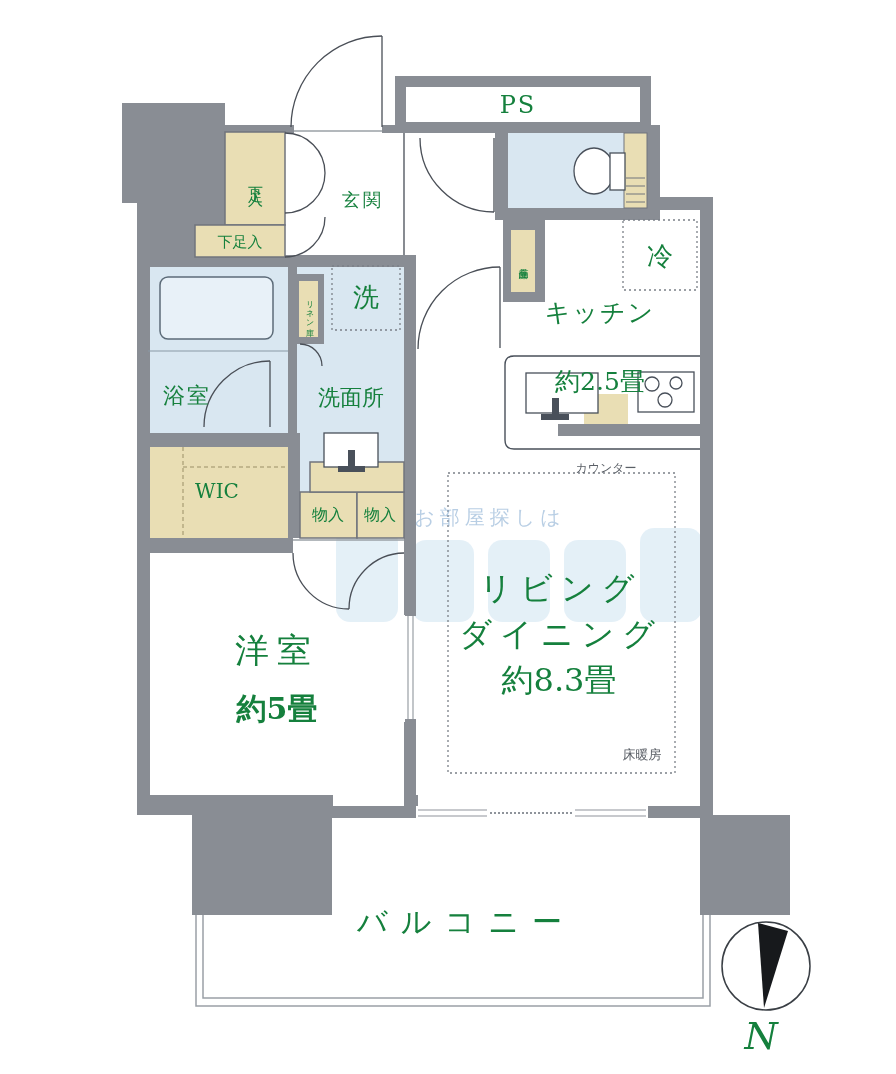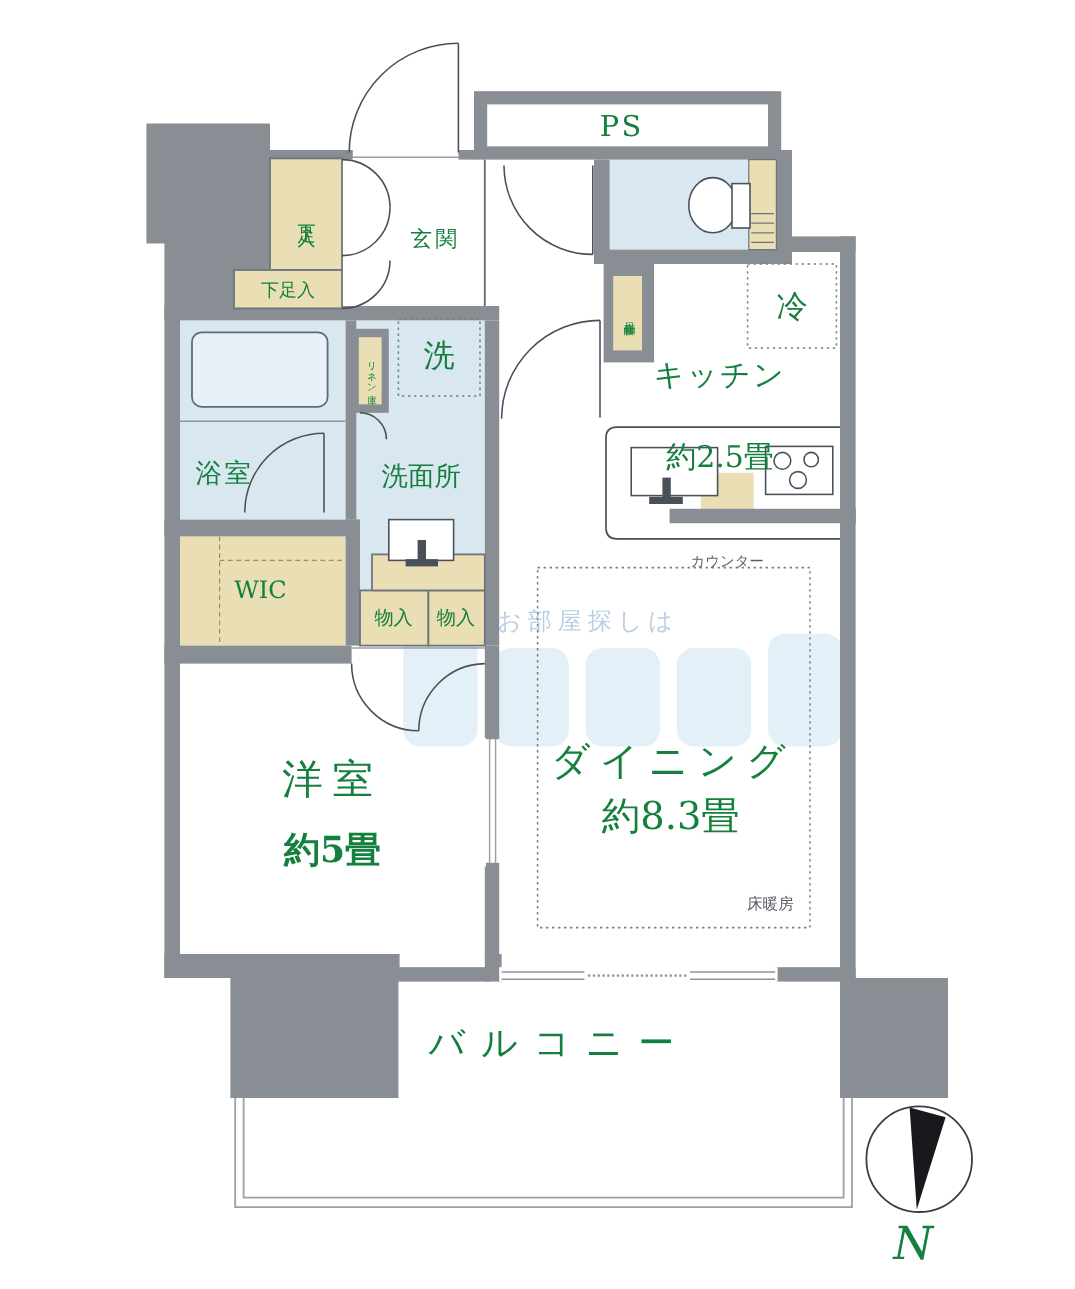--- a/index.html
+++ b/index.html
@@ -162,22 +162,23 @@
 <div class="lbl" style="left:187px;top:396px;font-size:22px;letter-spacing:2px;">浴室</div>
 <div class="lbl" style="left:351px;top:383px;font-size:22px;margin-top:15px;">洗面所</div>
 <div class="lbl" style="left:217px;top:491px;font-size:20px;">WIC</div>
 <div class="lbl" style="left:328px;top:515px;font-size:16px;">物入</div>
 <div class="lbl" style="left:380px;top:515px;font-size:16px;">物入</div>
 <div class="lbl v" style="left:523px;top:261px;font-size:10px;letter-spacing:0;">食品庫</div>
 <div class="lbl" style="left:660px;top:256px;font-size:26px;">冷</div>
 <div class="lbl" style="left:600px;top:312px;font-size:25px;letter-spacing:2px;">キッチン</div>
 <div class="lbl" style="left:600px;top:342px;font-size:25px;margin-top:39px;">約2.5畳</div>
 <div class="lbl" style="left:606px;top:444px;font-size:12px;color:#5a5f66;margin-top:24px;">カウンター</div>
+<div class="lbl" style="left:561px;top:588px;font-size:32px;letter-spacing:8px;">リビング</div>
 <div class="lbl" style="left:561px;top:634px;font-size:32px;letter-spacing:8px;">ダイニング</div>
 <div class="lbl" style="left:559px;top:680px;font-size:32px;">約8.3畳</div>
 <div class="lbl" style="left:642px;top:754px;font-size:13px;color:#5a5f66;">床暖房</div>
 <div class="lbl" style="left:277px;top:650px;font-size:34px;letter-spacing:8px;">洋室</div>
 <div class="lbl" style="left:277px;top:709px;font-size:30px;font-weight:bold;">約5畳</div>
-<div class="lbl" style="left:466px;top:870px;font-size:30px;letter-spacing:13px;">バルコニー</div>
+<div class="lbl" style="left:466px;top:922px;font-size:30px;letter-spacing:13px;">バルコニー</div>
 <div class="lbl" style="left:761px;top:1036px;font-size:38px;font-style:italic;">N</div>
 <div class="lbl wm-text" style="left:490px;top:517px;font-size:20px;letter-spacing:5px;">お部屋探しは</div>
 
 </div>
 
 </body></html>

